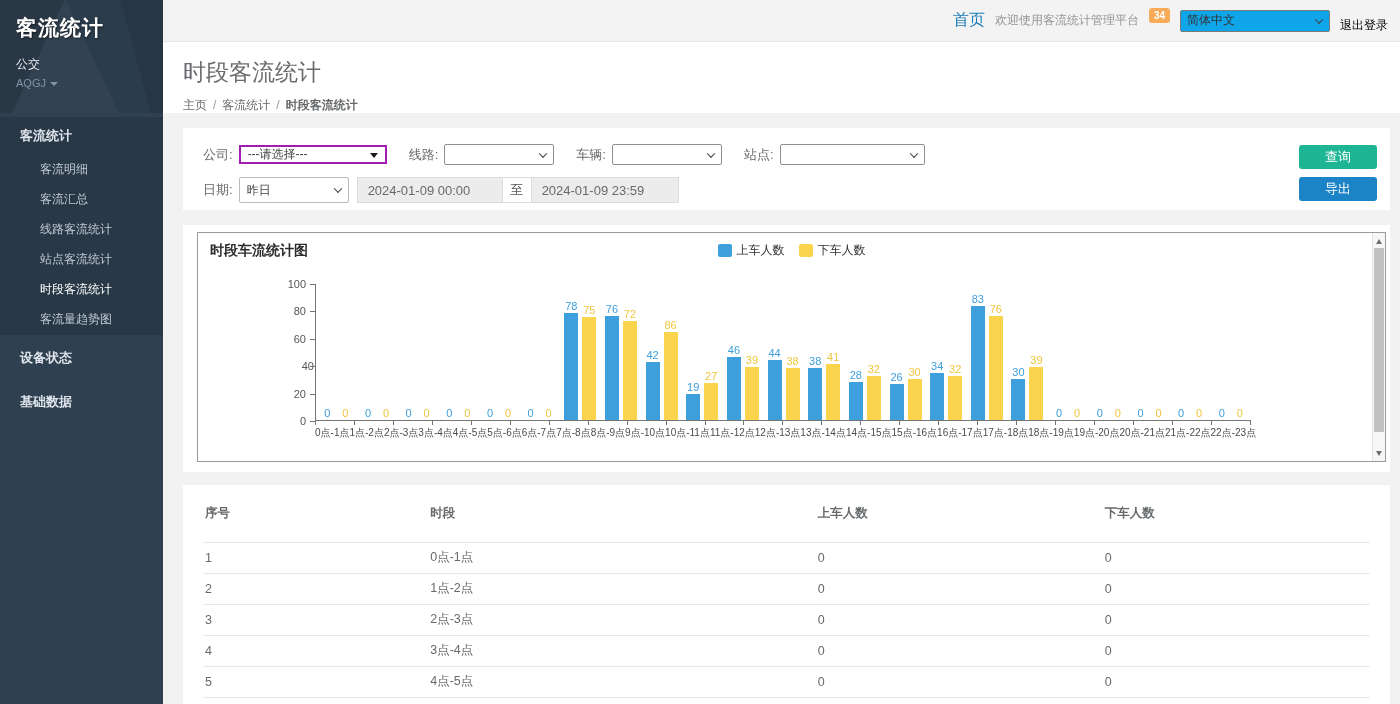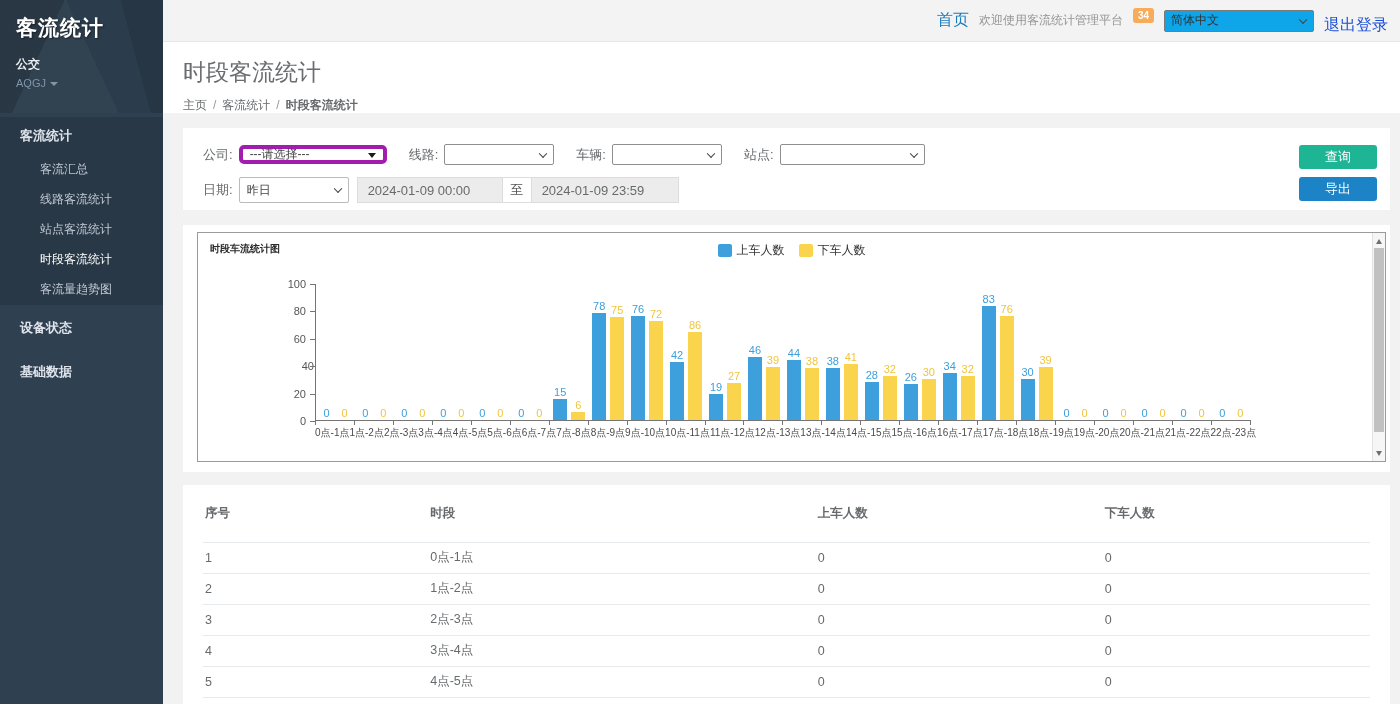--- a/index.html
+++ b/index.html
@@ -9,21 +9,21 @@
 
   
   .sidebar { width:163px; background:#2f4050; flex:0 0 163px; color:#a7b1c2; }
   .side-head { height:113px; padding:14px 16px 0 16px; background-color:#2b3c4c;
     background-image:
       linear-gradient(115deg, rgba(0,0,0,0.16) 0%, rgba(0,0,0,0.16) 30%, transparent 30%),
       linear-gradient(255deg, rgba(0,0,0,0.10) 0%, rgba(0,0,0,0.10) 22%, transparent 22%),
       linear-gradient(65deg, rgba(255,255,255,0.03) 55%, transparent 55%); }
   .side-title { color:#fff; font-size:21px; font-weight:bold; letter-spacing:1px;
     text-shadow:1px 1px 2px rgba(0,0,0,.5); margin-bottom:14px; }
-  .side-org { color:#e9edf2; font-size:12px; font-weight:bold; margin-bottom:4px; }
+  .side-org { color:#e9edf2; font-size:12px; font-weight:normal; margin-bottom:4px; }
   .side-user { color:#8095a8; font-size:11px; }
   .caret-down { display:inline-block; width:0; height:0; border-left:4px solid transparent;
     border-right:4px solid transparent; border-top:4px solid #8095a8; margin-left:4px; vertical-align:middle; }
   .nav { margin-top:4px; }
   .nav-parent { padding:10px 15px 10px 20px; font-size:13px; font-weight:bold; color:#dfe4ec; cursor:pointer; }
   .nav-parent.active-section { background:#293846; }
   .nav-sub { padding:6px 10px 7px 40px; font-size:12px; color:#c3cad6; background:#293846; cursor:pointer; }
   .nav-sub.current { color:#ffffff; }
   .nav-parent.plain { margin-top:2px; padding-top:12px; padding-bottom:12px; }
 
@@ -32,60 +32,60 @@
 
   .topbar { height:42px; background:#f3f3f4; border-bottom:1px solid #e7e7e7;
     display:flex; align-items:center; justify-content:flex-end; padding-right:12px; gap:10px; }
   .home-link { color:#1a7bb9; font-size:16px; cursor:pointer; }
   .welcome { color:#949494; font-size:12px; }
   .badge { background:#f8ac59; color:#fff; font-size:10px; font-weight:bold;
     padding:2px 5px; border-radius:3px; align-self:flex-start; margin-top:8px; }
   .lang-sel { position:relative; width:150px; height:22px; background:#0ea5e9;
     border:1px solid #7a7a7a; border-radius:2px; font-size:12px; color:#333;
     display:flex; align-items:center; padding:0 18px 0 6px; cursor:pointer; }
-  .logout { color:#1d4ed8; font-size:16px; cursor:pointer; white-space:nowrap;margin-top:9px; }
+  .logout { color:#000000; font-size:12px; cursor:pointer; white-space:nowrap;margin-top:9px; }
 
   .page-heading { background:#fff; padding:15px 20px 10px 20px; height:71px; }
   .page-title { font-size:23px; font-weight:300; color:#6a6c6f; margin-bottom:9px; }
   .breadcrumb { font-size:12px; color:#676a6c; }
   .bc-item { color:#676a6c; cursor:pointer; }
   .bc-sep { margin:0 6px; color:#999; }
   .bc-last { font-weight:bold; cursor:default; }
 
   .content { padding:15px 10px 0 20px; flex:1; min-height:0; }
 
   
   .filter-panel { background:#fff; padding:16px 20px 14px 20px; position:relative;
     margin-bottom:15px; height:82px; }
   .f-row { display:flex; align-items:center; margin-bottom:12px; }
   .f-label { font-size:13px; color:#676a6c; margin-right:6px; white-space:nowrap; }
   .f-group { display:flex; align-items:center; margin-right:22px; }
   .sel { position:relative; background:#fff; border:1px solid #8f8f8f; border-radius:2px;
     height:21px; display:inline-flex; align-items:center; font-size:12px; color:#444;
     padding:0 20px 0 7px; cursor:pointer; }
-  .sel-flat { border:4px solid #a21caf; border-radius:5px; height:19px; }
+  .sel-flat { border:2px solid #a21caf; border-radius:0; height:19px; }
   .chev { position:absolute; right:7px; top:50%; width:6px; height:6px;
     border-left:1px solid #444; border-bottom:1px solid #444;
     transform:translateY(-70%) rotate(-45deg); }
   .tri { position:absolute; right:7px; top:50%; margin-top:-2px; width:0; height:0;
     border-left:4px solid transparent; border-right:4px solid transparent; border-top:5px solid #1b1b1b; }
   .date-sel { height:26px; width:110px; border:1px solid #bbb; border-radius:2px; font-size:12px; }
   .date-input { height:26px; width:146px; background:#ececec; border:1px solid #dcdcdc;
     font-size:13px; color:#676a6c; display:flex; align-items:center; padding-left:10px; cursor:default; }
   .date-sep { height:26px; width:28px; background:#fff; border-top:1px solid #dcdcdc; border-bottom:1px solid #dcdcdc;
     font-size:13px; color:#555; display:flex; align-items:center; justify-content:center; }
   .btn { position:absolute; right:13px; width:78px; height:24px; border:none; border-radius:3px;
     color:#fff; font-size:13px; cursor:pointer; font-family:inherit; }
   .btn-query { top:17px; background:#1db594; }
   .btn-export { top:49px; background:#1c84c6; }
 
   
   .chart-panel { background:#fff; padding:7px 4px 10px 14px; margin-bottom:13px; }
   .chart-box { position:relative; border:1px solid #9b9b9b; height:230px; overflow:hidden; background:#fff; }
-  .chart-title { position:absolute; top:9px; left:12px; font-size:10px; font-weight:bold; color:#2c2c2c; }
+  .chart-title { position:absolute; top:9px; left:12px; font-size:14px; font-weight:bold; color:#2c2c2c; }
   .legend { position:absolute; top:9px; left:50%; transform:translateX(-50%);
     display:flex; align-items:center; gap:14px; font-size:12px; color:#333; }
   .legend-item { display:flex; align-items:center; gap:5px; }
   .legend-swatch { width:14px; height:13px; border-radius:2px; }
   .plot { position:absolute; left:117px; top:51px; width:936px; height:137px;
     border-left:1px solid #757575; border-bottom:1px solid #757575;
     display:flex; align-items:flex-end; }
   .bar-group { flex:1; display:flex; justify-content:center; align-items:flex-end; gap:4px; height:100%; }
   .bar { position:relative; width:14px; }
   .bar-up { background:#3d9fdc; }
@@ -128,20 +128,21 @@
 <div class="app">
 
   <div class="sidebar">
     <div class="side-head">
       <div class="side-title">客流统计</div>
       <div class="side-org">公交</div>
       <div class="side-user"><span>AQGJ</span><span class="caret-down"></span></div>
     </div>
     <div class="nav">
         <div class="nav-parent active-section">客流统计</div>
+        <div class="nav-sub">客流明细</div>
         <div class="nav-sub">客流汇总</div>
         <div class="nav-sub">线路客流统计</div>
         <div class="nav-sub">站点客流统计</div>
         <div class="nav-sub current">时段客流统计</div>
         <div class="nav-sub">客流量趋势图</div>
         <div class="nav-parent plain">设备状态</div>
         <div class="nav-parent plain">基础数据</div>
       </div>
   </div>
 
@@ -265,28 +266,20 @@
                 <div class="bar bar-down" style="height: 0px;">
                   <span class="bar-val val-down">0</span>
                 </div>
               </div>
               <div class="bar-group">
                 <div class="bar bar-up" style="height: 0px;">
                   <span class="bar-val val-up">0</span>
                 </div>
                 <div class="bar bar-down" style="height: 0px;">
                   <span class="bar-val val-down">0</span>
-                </div>
-              </div>
-              <div class="bar-group">
-                <div class="bar bar-up" style="height: 20.55px;">
-                  <span class="bar-val val-up">15</span>
-                </div>
-                <div class="bar bar-down" style="height: 8.22px;">
-                  <span class="bar-val val-down">6</span>
                 </div>
               </div>
               <div class="bar-group">
                 <div class="bar bar-up" style="height: 106.86px;">
                   <span class="bar-val val-up">78</span>
                 </div>
                 <div class="bar bar-down" style="height: 102.75px;">
                   <span class="bar-val val-down">75</span>
                 </div>
               </div>

